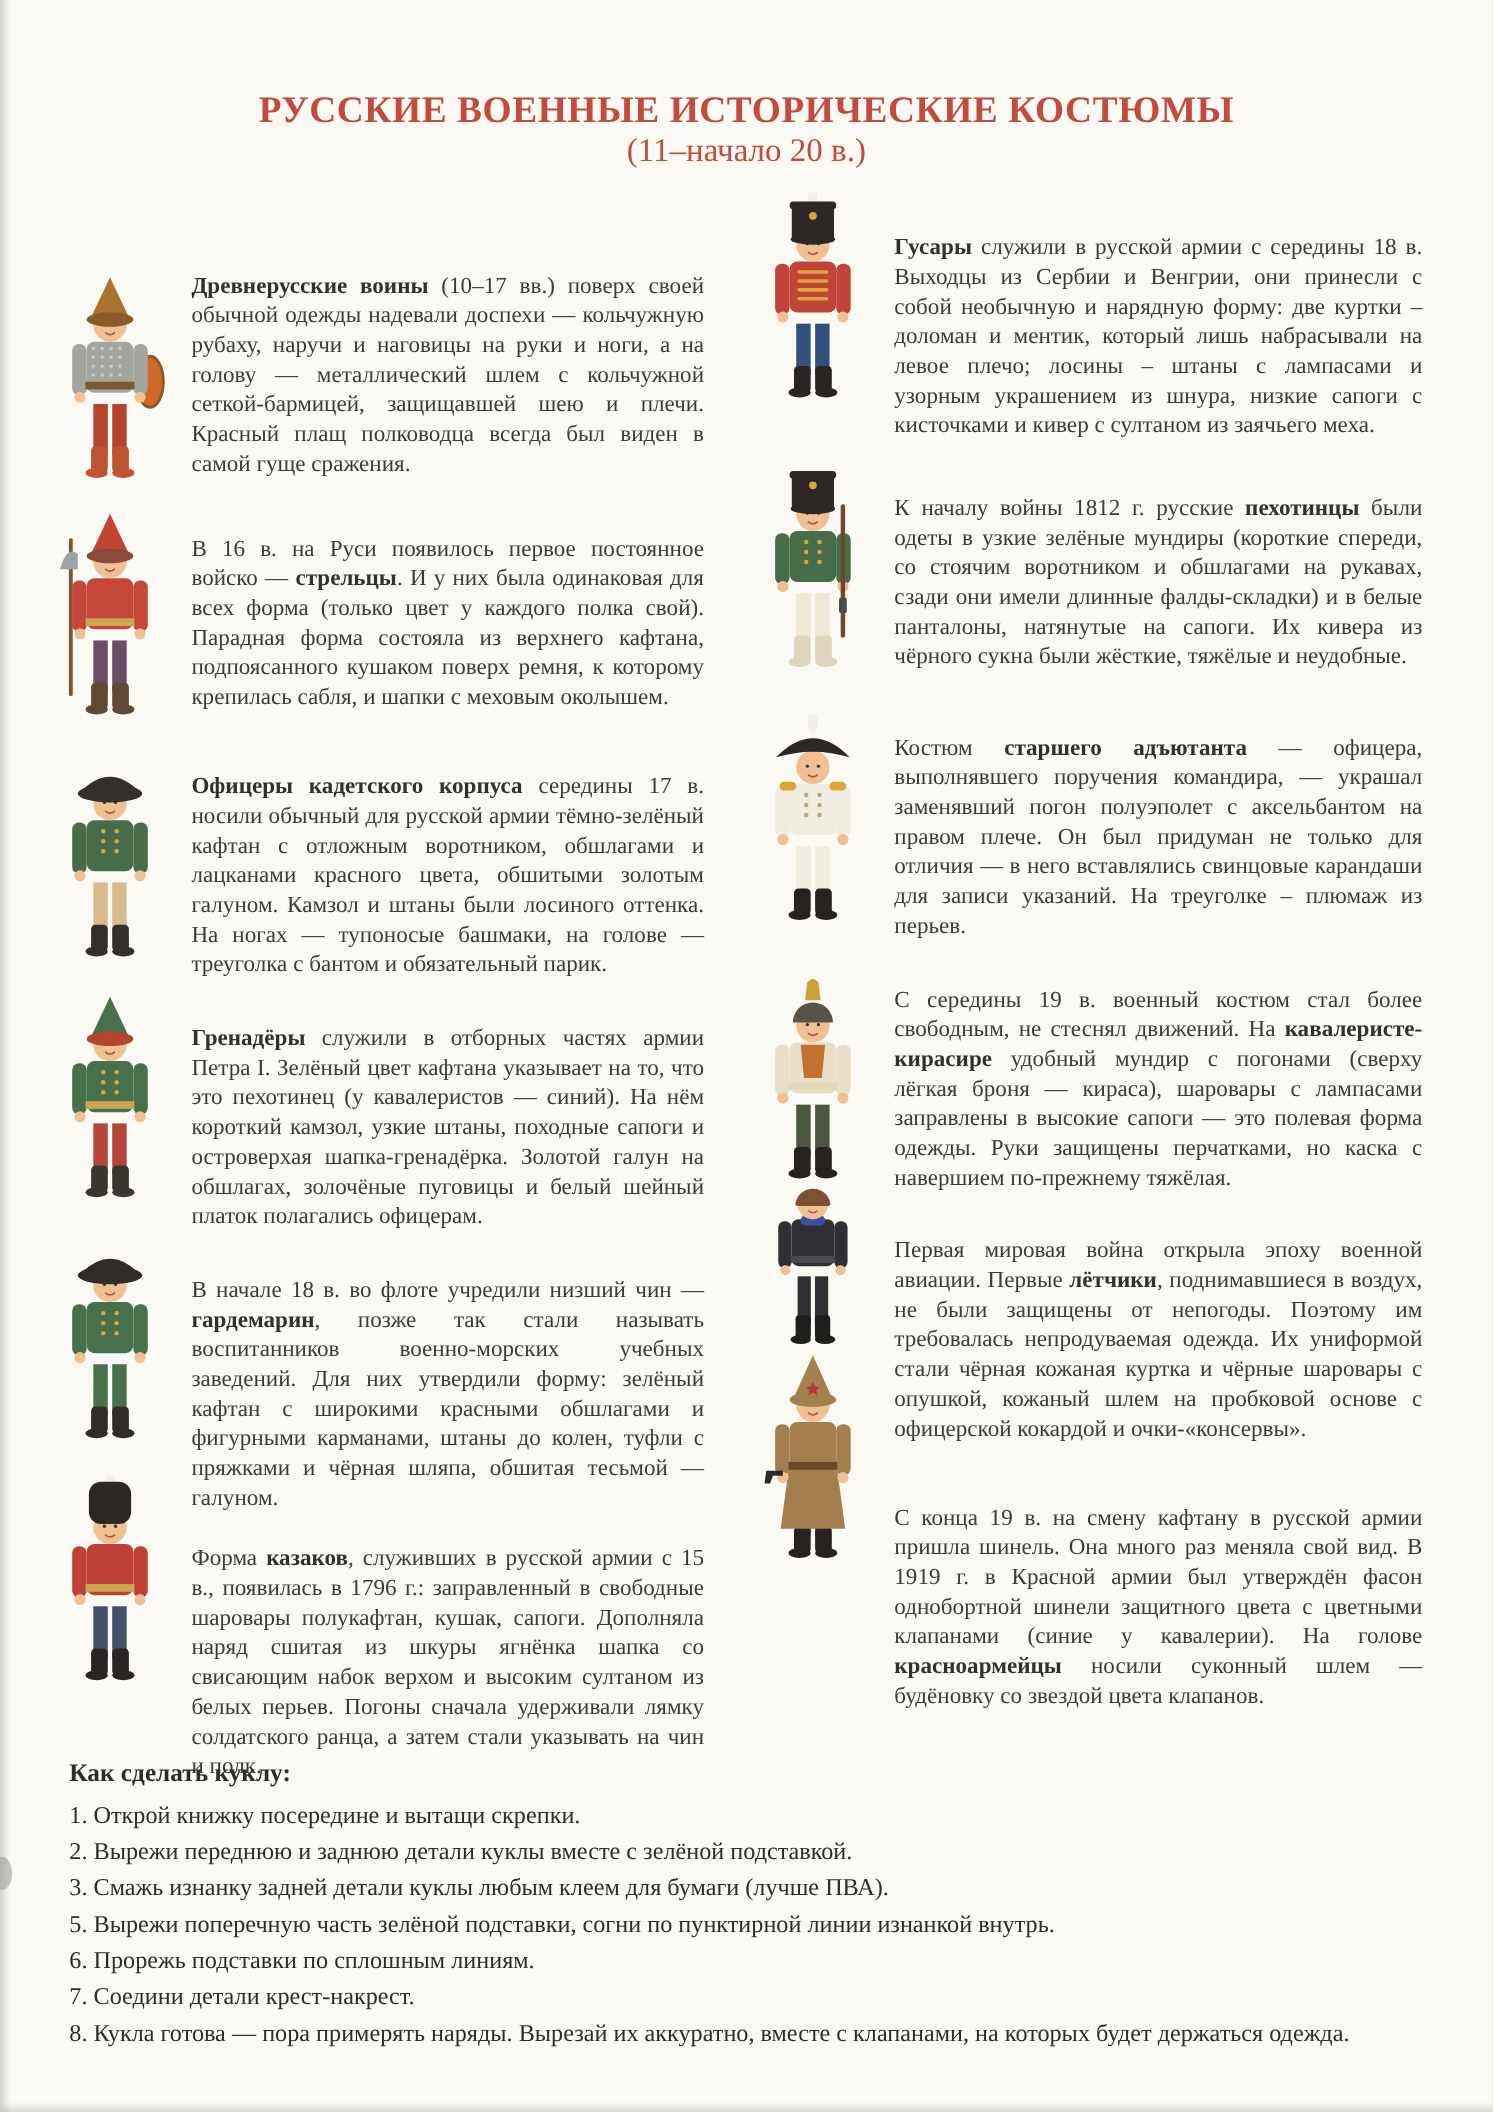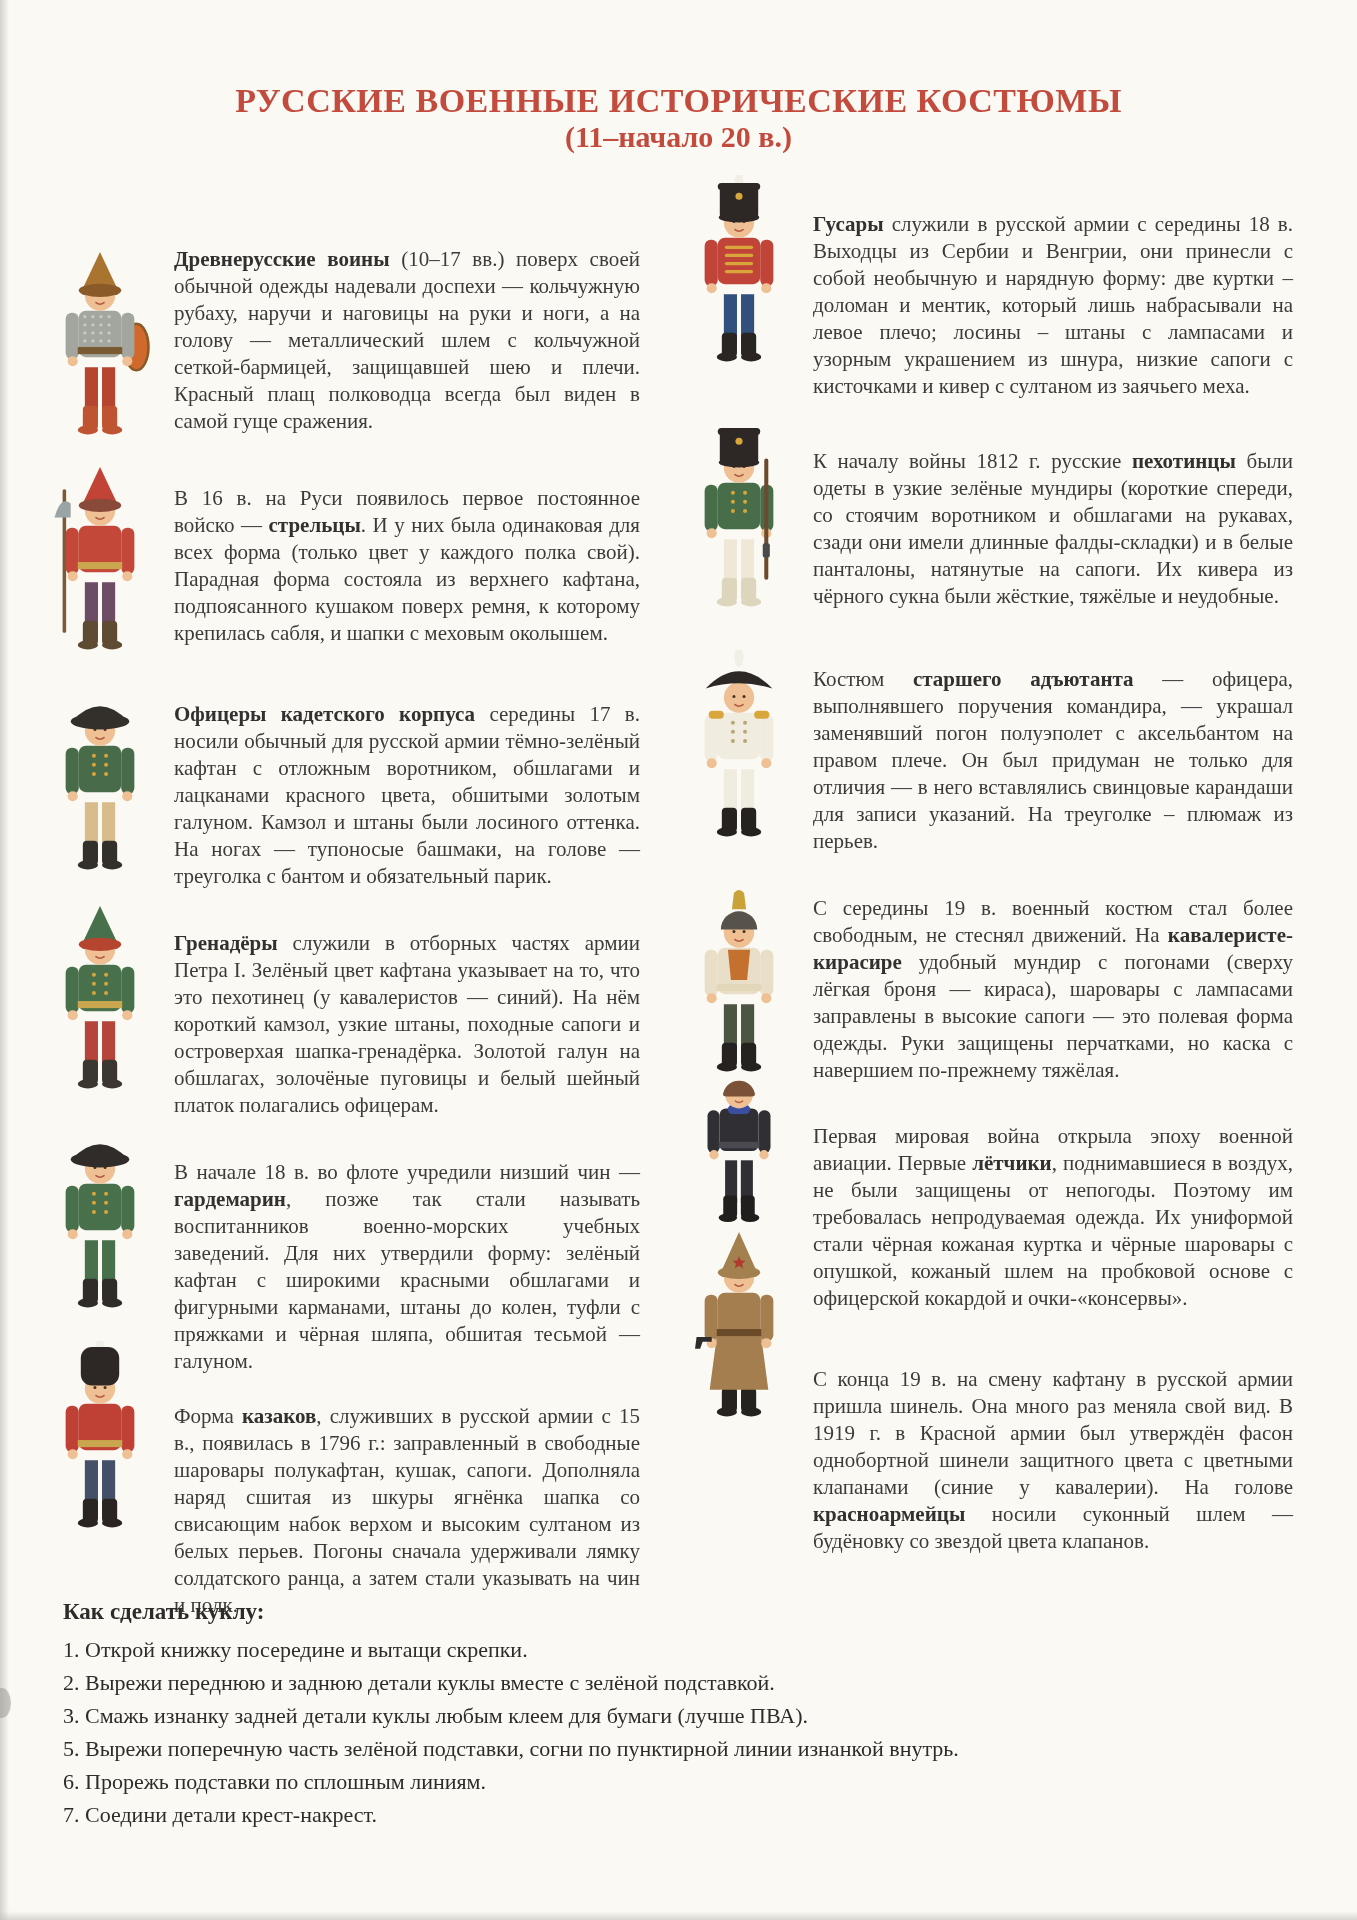--- a/index.html
+++ b/index.html
@@ -11,21 +11,21 @@
   
   .edge-left{position:absolute;left:0;top:0;width:9px;height:100%;
     background:linear-gradient(90deg,#b3b1ac,rgba(255,255,255,0));opacity:.55;}
   .edge-bottom{position:absolute;left:0;bottom:0;width:100%;height:9px;
     background:linear-gradient(0deg,#bdbbb5,rgba(255,255,255,0));opacity:.55;}
   .scan-dot{position:absolute;left:-7px;top:1688px;width:18px;height:30px;
     border-radius:50%;background:#9b9994;opacity:.55;}
   
   .title-block{position:absolute;top:82px;left:0;width:100%;text-align:center;}
   .title-block h1{margin:0;font-size:34px;font-weight:bold;letter-spacing:.5px;line-height:38px;}
-  .title-block .subtitle{font-size:30px;font-weight:bold;line-height:34px;}
+  .title-block .subtitle{font-size:30px;font-weight:normal;line-height:34px;}
   
   .row{position:absolute;}
   .row.leftcol{left:44px;width:602px;margin-top:35px;}
   .row.rightcol{left:683px;width:614px;}
   .figure{position:absolute;left:0;width:112px;height:192px;}
   .figure svg{width:100%;height:100%;display:block;}
   .para{margin:0 0 0 130px;width:466px;font-size:21px;line-height:27px;
     text-align:justify;color:#3c3b39;}
   .row.rightcol .para{width:480px;}
   .para b{font-weight:bold;color:#323130;}
@@ -438,15 +438,16 @@
   </section>
 
   <footer class="instructions">
     <div class="instr-heading">Как сделать куклу:</div>
     <div class="instr-item">1. Открой книжку посередине и вытащи скрепки.</div>
     <div class="instr-item">2. Вырежи переднюю и заднюю детали куклы вместе с зелёной подставкой.</div>
     <div class="instr-item">3. Смажь изнанку задней детали куклы любым клеем для бумаги (лучше ПВА).</div>
     <div class="instr-item">5. Вырежи поперечную часть зелёной подставки, согни по пунктирной линии изнанкой внутрь.</div>
     <div class="instr-item">6. Прорежь подставки по сплошным линиям.</div>
     <div class="instr-item">7. Соедини детали крест-накрест.</div>
+    <div class="instr-item">8. Кукла готова — пора примерять наряды. Вырезай их аккуратно, вместе с клапанами, на которых будет держаться одежда.</div>
   </footer>
 
 </div>
 
 </body></html>

